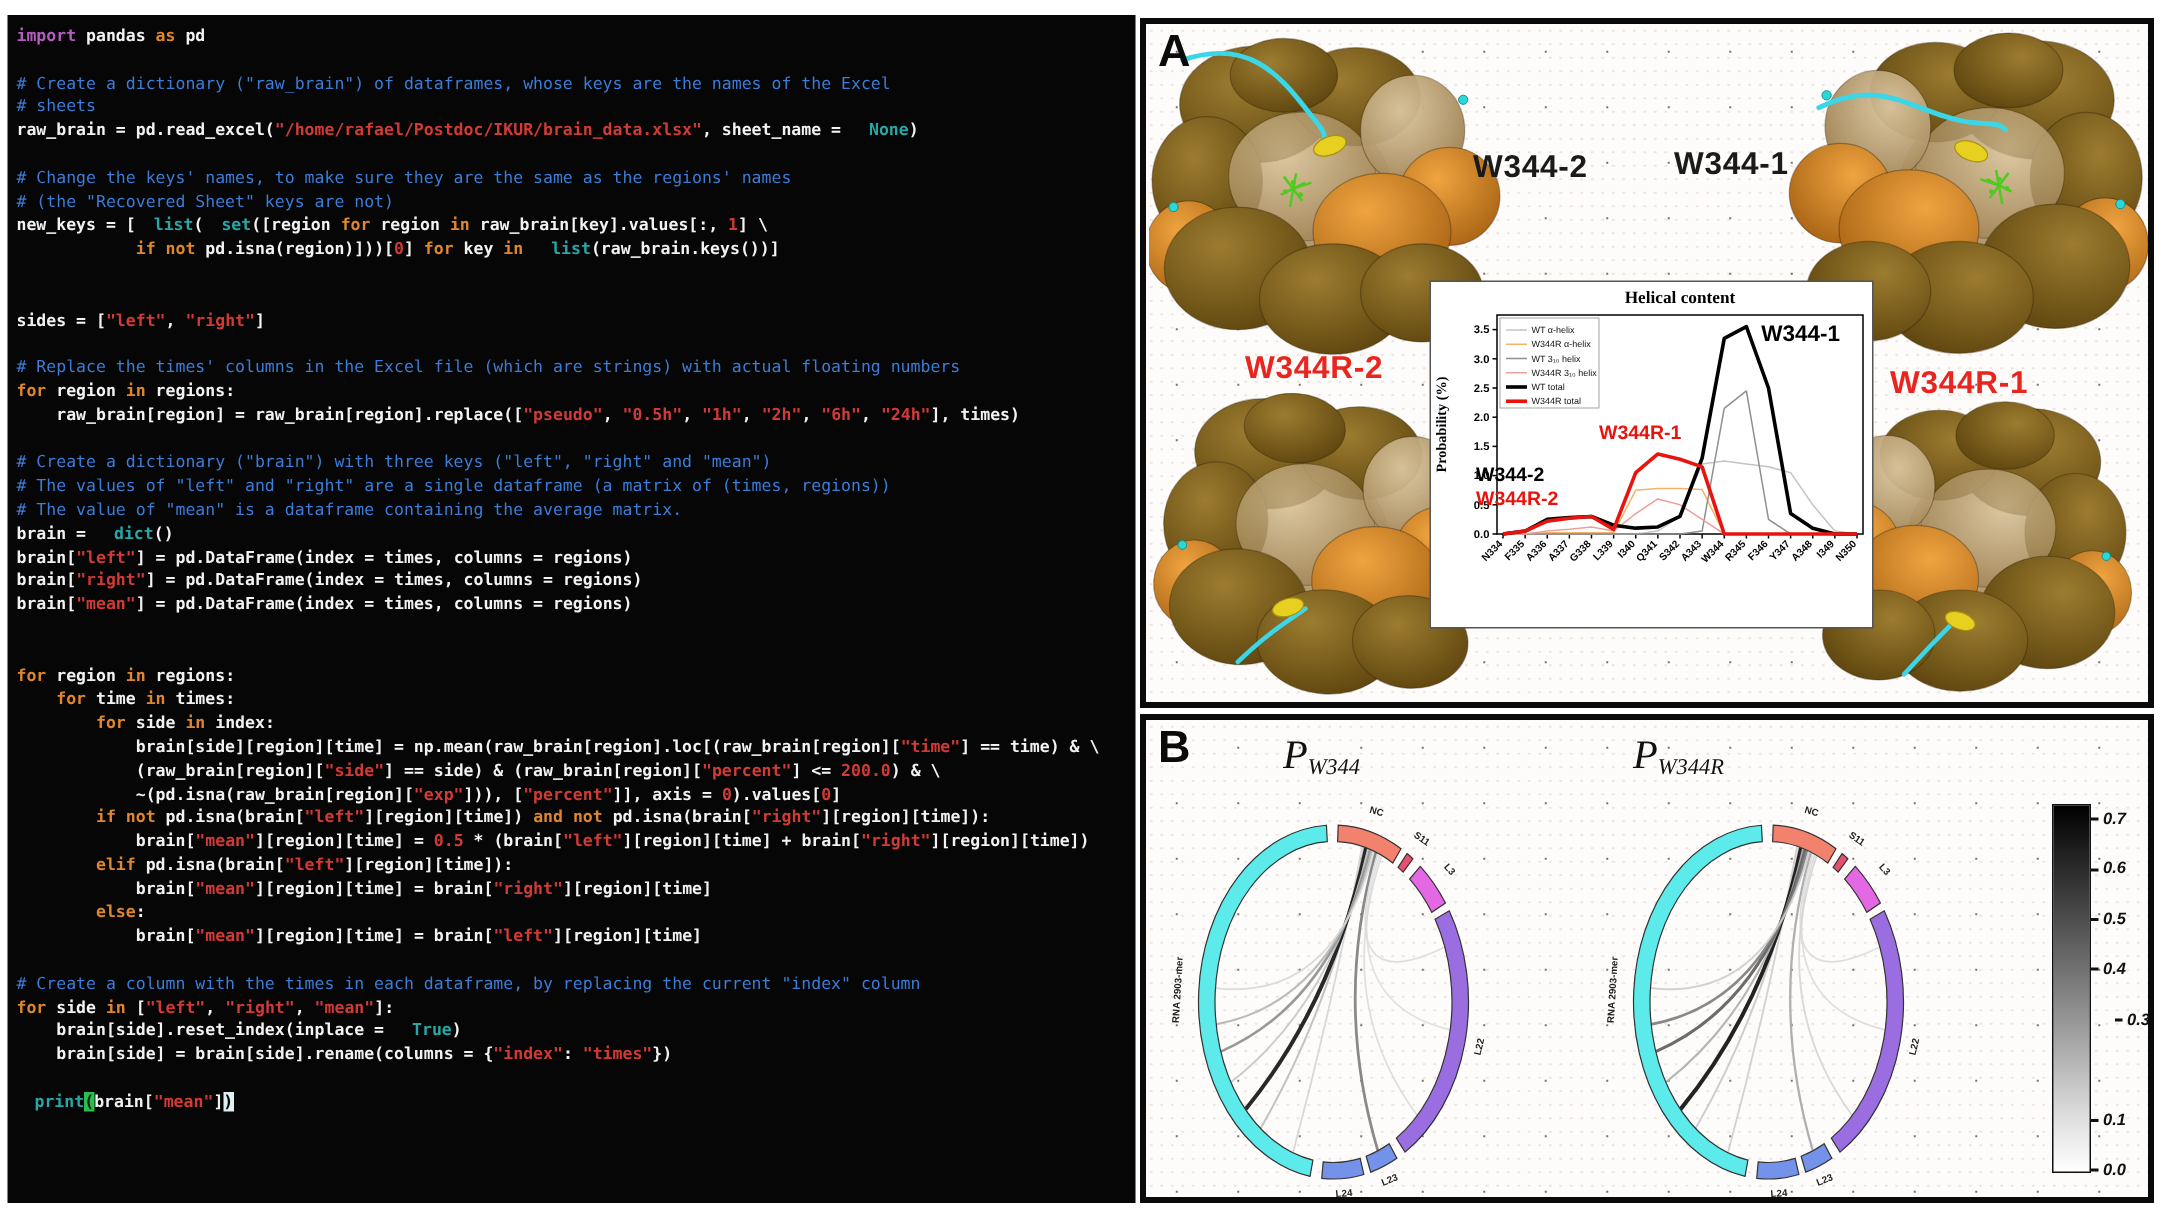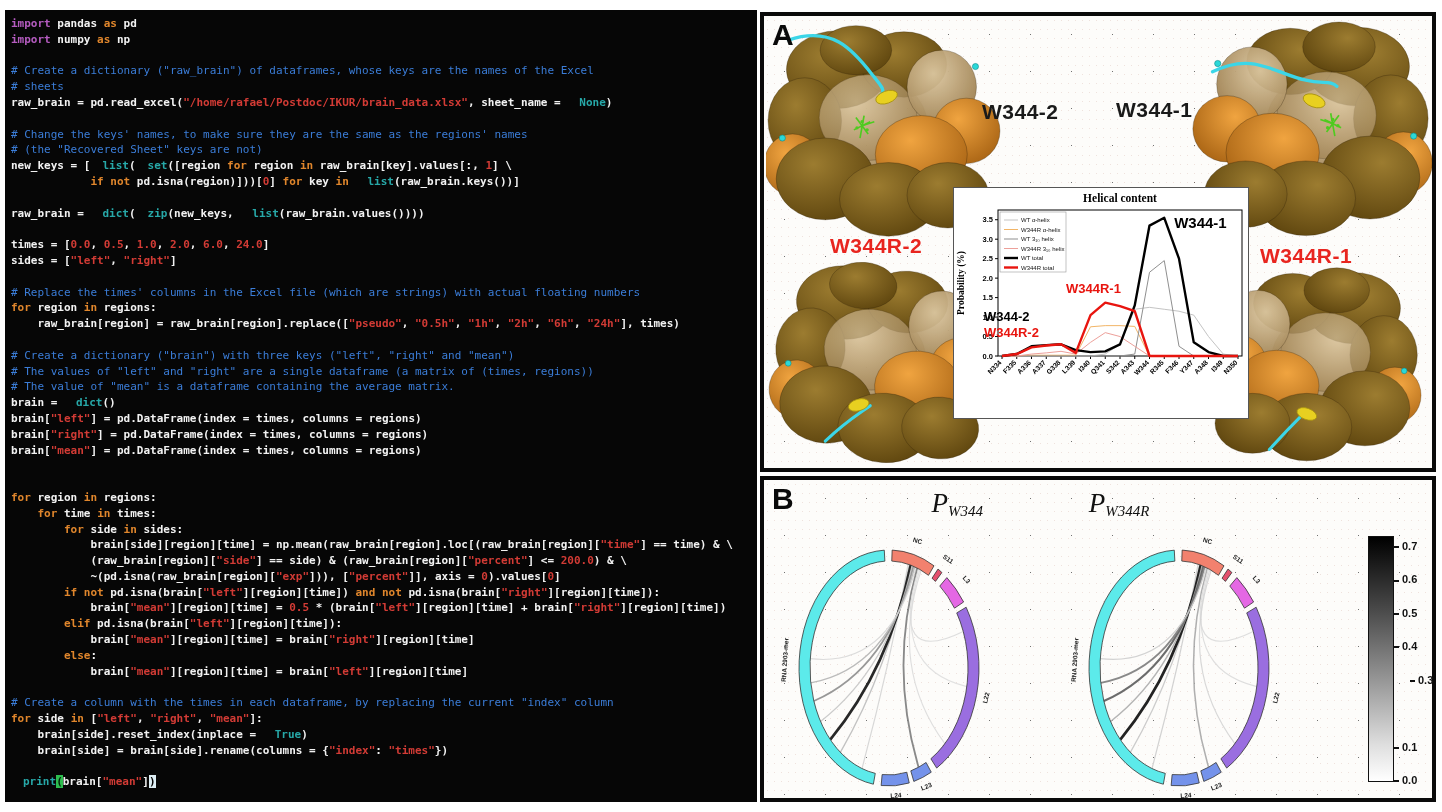--- a/index.html
+++ b/index.html
@@ -32,63 +32,60 @@
   .struct{position:absolute;z-index:1;}
   .slabel{position:absolute;z-index:5;font-weight:700;font-size:21px;letter-spacing:0.5px;}
   .inset{position:absolute;left:190px;top:172px;z-index:4;background:#ffffff;box-shadow:0 0 0 1px #555;}
   .chord-title{position:absolute;z-index:5;font-family:"Liberation Serif",serif;font-style:italic;color:#111;text-align:center;width:170px;}
   .chord-title .pt-main{font-size:27px;}
   .chord-title sub{font-size:15px;font-style:italic;}
   .chordsvg{position:absolute;z-index:2;}
   .colorbar{position:absolute;left:604px;top:52px;width:62px;height:252px;z-index:4;}
   .cb-bar{position:absolute;left:0;top:4px;width:24px;height:244px;border:1.5px solid #111;
     background:linear-gradient(to bottom,#000 0%,#4a4a4a 30%,#9a9a9a 60%,#dedede 85%,#fff 100%);}
-  .cb-tick{position:absolute;left:26px;font-size:11px;font-weight:700;color:#111;white-space:nowrap;}
+  .cb-tick{position:absolute;left:26px;font-size:11px;font-weight:700;color:#111;white-space:nowrap;font-style:italic;}
   .cb-tick i{display:inline-block;width:5px;height:2px;background:#111;vertical-align:middle;margin-right:3px;font-style:normal;}
 </style>
 </head>
 <body>
 
 <div class="page">
 
   <div class="terminal">
     <div id="codelines">
         <div class="cl"><span class="t-k">import</span><span class="t-w"> pandas </span><span class="t-o">as</span><span class="t-w"> pd</span></div>
-        <div class="cl"><span class="t-k">import</span><span class="t-w"> numpy </span><span class="t-o">as</span><span class="t-w"> np</span></div>
         <div class="cl">&nbsp;</div>
         <div class="cl"><span class="t-c"># Create a dictionary ("raw_brain") of dataframes, whose keys are the names of the Excel</span></div>
         <div class="cl"><span class="t-c"># sheets</span></div>
         <div class="cl"><span class="t-w">raw_brain = pd.read_excel(</span><span class="t-s">"/home/rafael/Postdoc/IKUR/brain_data.xlsx"</span><span class="t-w">, sheet_name = </span><span class="t-b">None</span><span class="t-w">)</span></div>
         <div class="cl">&nbsp;</div>
         <div class="cl"><span class="t-c"># Change the keys' names, to make sure they are the same as the regions' names</span></div>
         <div class="cl"><span class="t-c"># (the "Recovered Sheet" keys are not)</span></div>
         <div class="cl"><span class="t-w">new_keys = [</span><span class="t-b">list</span><span class="t-w">(</span><span class="t-b">set</span><span class="t-w">([region </span><span class="t-o">for</span><span class="t-w"> region </span><span class="t-o">in</span><span class="t-w"> raw_brain[key].values[:, </span><span class="t-n">1</span><span class="t-w">] \</span></div>
         <div class="cl"><span class="t-w">            </span><span class="t-o">if</span><span class="t-w"> </span><span class="t-o">not</span><span class="t-w"> pd.isna(region)]))[</span><span class="t-n">0</span><span class="t-w">] </span><span class="t-o">for</span><span class="t-w"> key </span><span class="t-o">in</span><span class="t-w"> </span><span class="t-b">list</span><span class="t-w">(raw_brain.keys())]</span></div>
         <div class="cl">&nbsp;</div>
-        <div class="cl"><span class="t-w">raw_brain = </span><span class="t-b">dict</span><span class="t-w">(</span><span class="t-b">zip</span><span class="t-w">(new_keys, </span><span class="t-b">list</span><span class="t-w">(raw_brain.values())))</span></div>
-        <div class="cl">&nbsp;</div>
-        <div class="cl"><span class="t-w">times = [</span><span class="t-n">0.0</span><span class="t-w">, </span><span class="t-n">0.5</span><span class="t-w">, </span><span class="t-n">1.0</span><span class="t-w">, </span><span class="t-n">2.0</span><span class="t-w">, </span><span class="t-n">6.0</span><span class="t-w">, </span><span class="t-n">24.0</span><span class="t-w">]</span></div>
+        <div class="cl">&nbsp;</div>
         <div class="cl"><span class="t-w">sides = [</span><span class="t-s">"left"</span><span class="t-w">, </span><span class="t-s">"right"</span><span class="t-w">]</span></div>
         <div class="cl">&nbsp;</div>
         <div class="cl"><span class="t-c"># Replace the times' columns in the Excel file (which are strings) with actual floating numbers</span></div>
         <div class="cl"><span class="t-o">for</span><span class="t-w"> region </span><span class="t-o">in</span><span class="t-w"> regions:</span></div>
         <div class="cl"><span class="t-w">    raw_brain[region] = raw_brain[region].replace([</span><span class="t-s">"pseudo"</span><span class="t-w">, </span><span class="t-s">"0.5h"</span><span class="t-w">, </span><span class="t-s">"1h"</span><span class="t-w">, </span><span class="t-s">"2h"</span><span class="t-w">, </span><span class="t-s">"6h"</span><span class="t-w">, </span><span class="t-s">"24h"</span><span class="t-w">], times)</span></div>
         <div class="cl">&nbsp;</div>
         <div class="cl"><span class="t-c"># Create a dictionary ("brain") with three keys ("left", "right" and "mean")</span></div>
         <div class="cl"><span class="t-c"># The values of "left" and "right" are a single dataframe (a matrix of (times, regions))</span></div>
         <div class="cl"><span class="t-c"># The value of "mean" is a dataframe containing the average matrix.</span></div>
         <div class="cl"><span class="t-w">brain = </span><span class="t-b">dict</span><span class="t-w">()</span></div>
         <div class="cl"><span class="t-w">brain[</span><span class="t-s">"left"</span><span class="t-w">] = pd.DataFrame(index = times, columns = regions)</span></div>
         <div class="cl"><span class="t-w">brain[</span><span class="t-s">"right"</span><span class="t-w">] = pd.DataFrame(index = times, columns = regions)</span></div>
         <div class="cl"><span class="t-w">brain[</span><span class="t-s">"mean"</span><span class="t-w">] = pd.DataFrame(index = times, columns = regions)</span></div>
         <div class="cl">&nbsp;</div>
         <div class="cl">&nbsp;</div>
         <div class="cl"><span class="t-o">for</span><span class="t-w"> region </span><span class="t-o">in</span><span class="t-w"> regions:</span></div>
         <div class="cl"><span class="t-w">    </span><span class="t-o">for</span><span class="t-w"> time </span><span class="t-o">in</span><span class="t-w"> times:</span></div>
-        <div class="cl"><span class="t-w">        </span><span class="t-o">for</span><span class="t-w"> side </span><span class="t-o">in</span><span class="t-w"> sides:</span></div>
+        <div class="cl"><span class="t-w">        </span><span class="t-o">for</span><span class="t-w"> side </span><span class="t-o">in</span><span class="t-w"> index:</span></div>
         <div class="cl"><span class="t-w">            brain[side][region][time] = np.mean(raw_brain[region].loc[(raw_brain[region][</span><span class="t-s">"time"</span><span class="t-w">] == time) &amp; \</span></div>
         <div class="cl"><span class="t-w">            (raw_brain[region][</span><span class="t-s">"side"</span><span class="t-w">] == side) &amp; (raw_brain[region][</span><span class="t-s">"percent"</span><span class="t-w">] &lt;= </span><span class="t-n">200.0</span><span class="t-w">) &amp; \</span></div>
         <div class="cl"><span class="t-w">            ~(pd.isna(raw_brain[region][</span><span class="t-s">"exp"</span><span class="t-w">])), [</span><span class="t-s">"percent"</span><span class="t-w">]], axis = </span><span class="t-n">0</span><span class="t-w">).values[</span><span class="t-n">0</span><span class="t-w">]</span></div>
         <div class="cl"><span class="t-w">        </span><span class="t-o">if</span><span class="t-w"> </span><span class="t-o">not</span><span class="t-w"> pd.isna(brain[</span><span class="t-s">"left"</span><span class="t-w">][region][time]) </span><span class="t-o">and</span><span class="t-w"> </span><span class="t-o">not</span><span class="t-w"> pd.isna(brain[</span><span class="t-s">"right"</span><span class="t-w">][region][time]):</span></div>
         <div class="cl"><span class="t-w">            brain[</span><span class="t-s">"mean"</span><span class="t-w">][region][time] = </span><span class="t-n">0.5</span><span class="t-w"> * (brain[</span><span class="t-s">"left"</span><span class="t-w">][region][time] + brain[</span><span class="t-s">"right"</span><span class="t-w">][region][time])</span></div>
         <div class="cl"><span class="t-w">        </span><span class="t-o">elif</span><span class="t-w"> pd.isna(brain[</span><span class="t-s">"left"</span><span class="t-w">][region][time]):</span></div>
         <div class="cl"><span class="t-w">            brain[</span><span class="t-s">"mean"</span><span class="t-w">][region][time] = brain[</span><span class="t-s">"right"</span><span class="t-w">][region][time]</span></div>
         <div class="cl"><span class="t-w">        </span><span class="t-o">else</span><span class="t-w">:</span></div>
         <div class="cl"><span class="t-w">            brain[</span><span class="t-s">"mean"</span><span class="t-w">][region][time] = brain[</span><span class="t-s">"left"</span><span class="t-w">][region][time]</span></div>
         <div class="cl">&nbsp;</div>
@@ -347,21 +344,21 @@
           <text x="220.15" y="39.52000000000001" text-anchor="start" font-size="15" font-weight="700" fill="#000000">W344-1</text>
           <text x="139.45" y="104.928" text-anchor="middle" font-size="13" font-weight="700" fill="#e8150f">W344R-1</text>
           <text x="30" y="132.95999999999998" text-anchor="start" font-size="13" font-weight="700" fill="#000000">W344-2</text>
           <text x="30" y="148.53333333333333" text-anchor="start" font-size="13" font-weight="700" fill="#e8150f">W344R-2</text>
         </svg>
     </div>
 
     <div class="panelB">
       <span class="plabel" style="left:8px;top:2px;">B</span>
 
-      <div class="chord-title" style="left:49px;top:8px;text-align:right;">
+      <div class="chord-title" style="left:32px;top:8px;">
         <span class="pt-main">P</span><sub>W344</sub>
       </div>
       <div class="chord-title" style="left:270px;top:8px;">
         <span class="pt-main">P</span><sub>W344R</sub>
       </div>
 
       <svg class="chordsvg" id="chord0" style="left:0px;top:42px;" width="250" height="276" viewBox="0 0 250 276">
           <path d="M144.11182975237375,42.178357288468376 Q125,146 97.98040867727218,246.54711042409218" fill="none" stroke="rgb(213,213,213)" stroke-width="1.19" opacity="0.92"></path>
           <path d="M145.44670456309913,42.645936587069684 Q125,146 76.36274344927304,230.3171506359193" fill="none" stroke="rgb(190,190,190)" stroke-width="1.36" opacity="0.92"></path>
           <path d="M146.77535110954292,43.14499853459988 Q125,146 66.29155878728588,217.59697488039785" fill="none" stroke="rgb(22,22,22)" stroke-width="2.63" opacity="0.92"></path>

